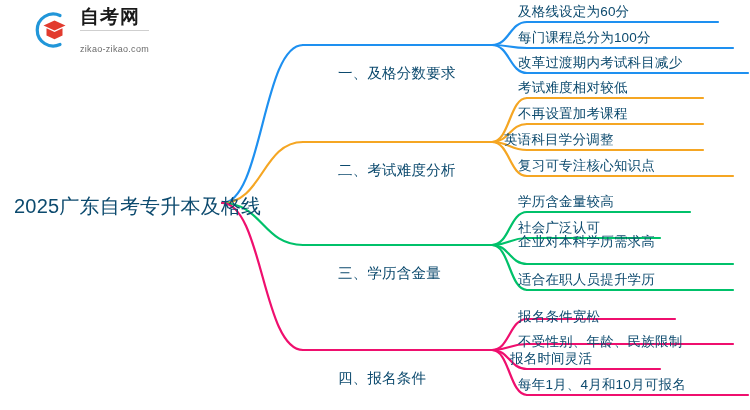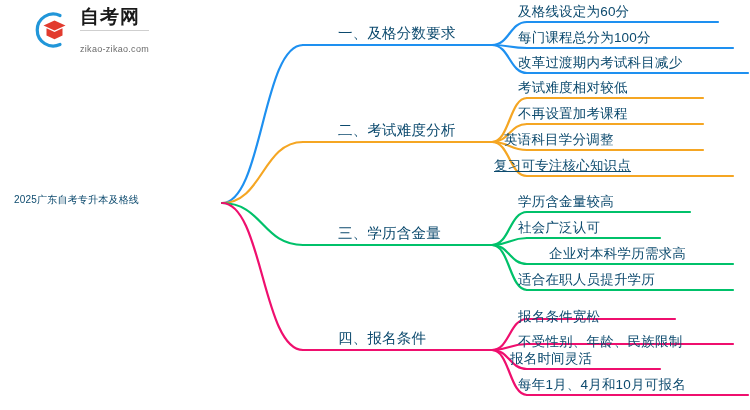--- a/index.html
+++ b/index.html
@@ -63,28 +63,29 @@
     padding-top: 14px;
   }
 
   
   .node {
     position: absolute;
     white-space: nowrap;
     color: #0c4a6e;
   }
   .root-node {
-    font-size: 10px;
+    font-size: 20px;
     left: 14px;
     top: 193px;
     letter-spacing: 0.2px;
   }
   .branch-node {
     font-size: 14.5px;
     letter-spacing: 0.2px;
+    margin-top: 40px;
   }
   .leaf-node {
     font-size: 13.5px;
     letter-spacing: 0.2px;
   }
 </style>
 </head>
 <body>
 
 <div id="canvas">
@@ -150,25 +151,25 @@
   <div class="node root-node">2025广东自考专升本及格线</div>
   <div id="node-layer">
       <div class="node branch-node" style="left: 338px; top: 24px;">一、及格分数要求</div>
       <div class="node leaf-node" style="left: 518px; top: 3px;">及格线设定为60分</div>
       <div class="node leaf-node" style="left: 518px; top: 29px;">每门课程总分为100分</div>
       <div class="node leaf-node" style="left: 518px; top: 54px;">改革过渡期内考试科目减少</div>
       <div class="node branch-node" style="left: 338px; top: 121px;">二、考试难度分析</div>
       <div class="node leaf-node" style="left: 518px; top: 79px;">考试难度相对较低</div>
       <div class="node leaf-node" style="left: 518px; top: 105px;">不再设置加考课程</div>
       <div class="node leaf-node" style="left: 504px; top: 131px;">英语科目学分调整</div>
-      <div class="node leaf-node" style="left: 494px; top: 157px; text-decoration: underline;">复习可专注核心知识点</div>
+      <div class="node leaf-node" style="left: 518px; top: 157px;">复习可专注核心知识点</div>
       <div class="node branch-node" style="left: 338px; top: 224px;">三、学历含金量</div>
       <div class="node leaf-node" style="left: 518px; top: 193px;">学历含金量较高</div>
       <div class="node leaf-node" style="left: 518px; top: 219px;">社会广泛认可</div>
-      <div class="node leaf-node" style="left: 518px; top: 245px; margin-left: 31px;">企业对本科学历需求高</div>
+      <div class="node leaf-node" style="left: 518px; top: 233px;">企业对本科学历需求高</div>
       <div class="node leaf-node" style="left: 518px; top: 271px;">适合在职人员提升学历</div>
       <div class="node branch-node" style="left: 338px; top: 329px;">四、报名条件</div>
       <div class="node leaf-node" style="left: 518px; top: 308px;">报名条件宽松</div>
       <div class="node leaf-node" style="left: 518px; top: 325px; margin-top: 8px;">不受性别、年龄、民族限制</div>
       <div class="node leaf-node" style="left: 510px; top: 350px;">报名时间灵活</div>
       <div class="node leaf-node" style="left: 518px; top: 376px;">每年1月、4月和10月可报名</div>
     </div>
 
 </div>
 

